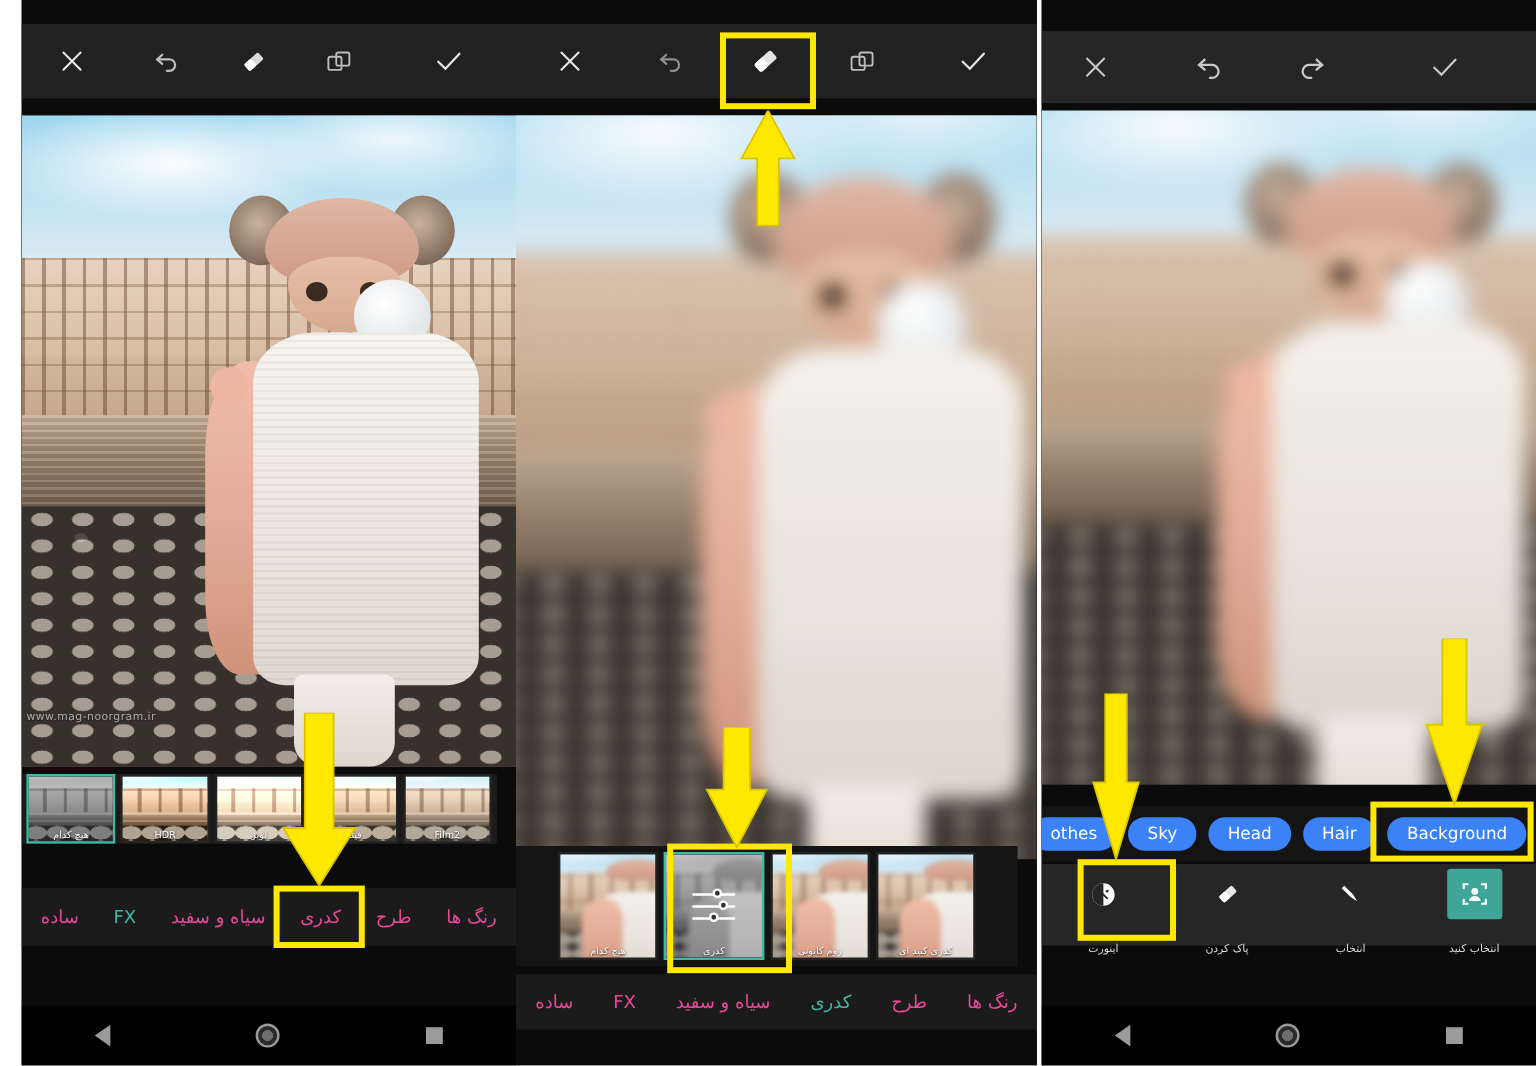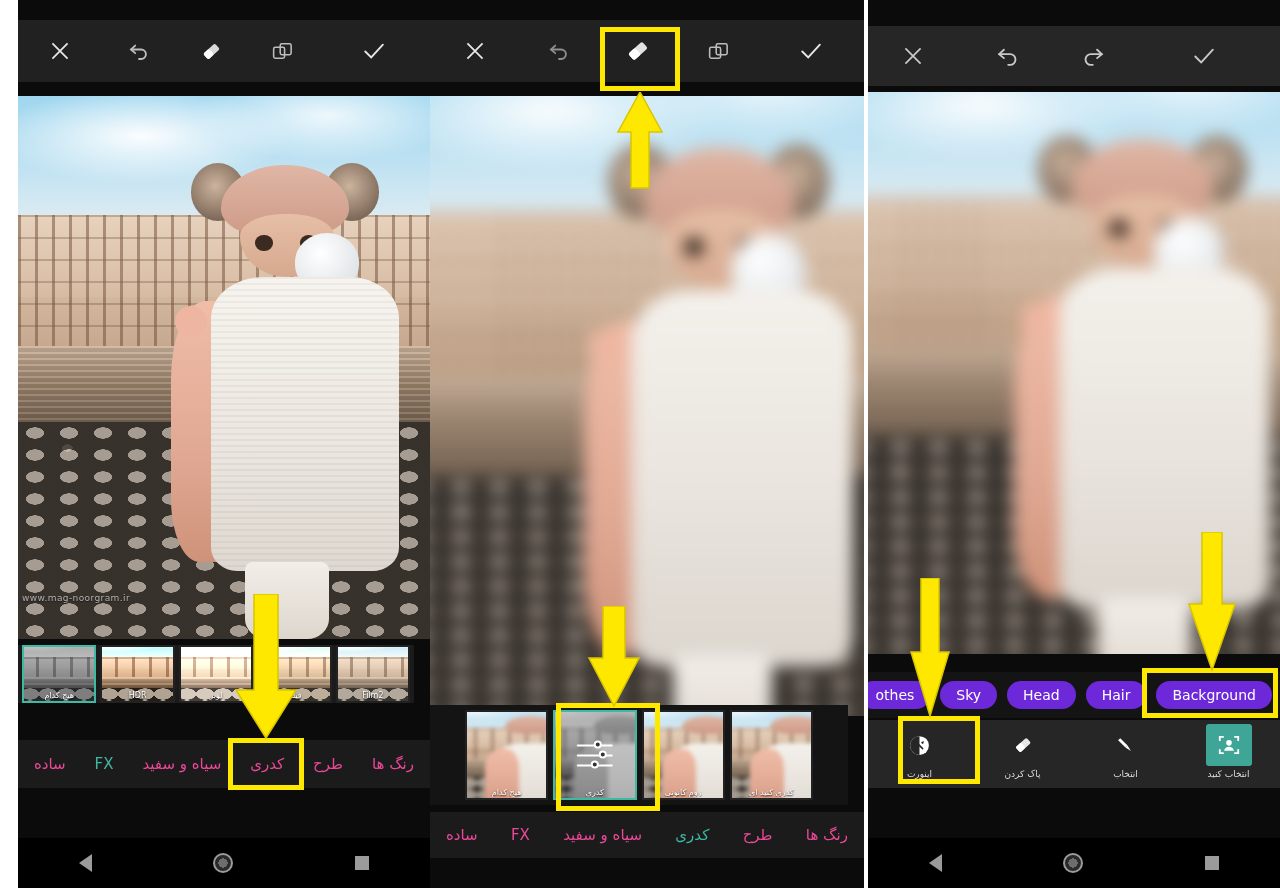--- a/index.html
+++ b/index.html
@@ -128,21 +128,21 @@
   .watermark {
     position:absolute; left:4px; bottom:36px;
     color:rgba(255,255,255,.62); font-size:9px; letter-spacing:.4px;
     text-shadow:0 1px 1px rgba(0,0,0,.6);
     white-space:nowrap;
   }
 
   .blurred .photo { filter: blur(7px); transform: scale(1.12); }
 
   
-  .strip { position:absolute; left:0; right:16px; display:flex; gap:4px; padding:0 4px; background:#1b1b1b; }
+  .strip { position:absolute; left:0; right:16px; display:flex; gap:4px; padding:0 4px; background:#1b1b1b;justify-content:center; }
   .thumb { position:relative; flex:1 1 0; overflow:hidden; background:#222; border:2px solid transparent; }
   .thumb.sel { border-color:#3fb8a4; }
   .thumb .mini { position:absolute; inset:0; overflow:hidden; }
   .thumb .mini .photo { position:absolute; left:-55%; top:-14%; width:210%; height:150%; }
   .thumb .tlabel {
     position:absolute; left:0; right:0; bottom:1px; text-align:center;
     color:#fff; font-size:8px; text-shadow:0 1px 2px #000;
     direction:rtl; white-space:nowrap; overflow:hidden;
   }
   .thumb.gray .mini { filter:grayscale(1) brightness(.8); }
@@ -174,27 +174,27 @@
     position:absolute; left:0; right:0; background:#1b1b1b;
     display:flex; flex-direction:row-reverse; align-items:center;
     justify-content:space-between; padding:0 10px;
   }
   .tab { color:#ec4899; font-size:15px; direction:rtl; white-space:nowrap; padding:4px 6px; }
   .tab.active { color:#3fb8a4; }
 
   
   .chips { position:absolute; left:0; right:0; display:flex; flex-direction:row-reverse;
            align-items:center; gap:10px; padding:0 8px; background:#1b1b1b; }
-  .chip { background:#6d28d9; border-radius:16px; color:#fff; font-size:14px;
+  .chip { background:#3b82f6; border-radius:16px; color:#fff; font-size:14px;
           padding:6px 16px; white-space:nowrap; }
 
   
   .tools { position:absolute; left:0; right:0; display:flex; flex-direction:row-reverse;
            align-items:flex-start; background:#1b1b1b; }
-  .tool { flex:1 1 0; display:flex; flex-direction:column; align-items:center; gap:3px; padding-top:4px; }
+  .tool { flex:1 1 0; display:flex; flex-direction:column; align-items:center; gap:20px; padding-top:4px; }
   .tool .tbox { width:46px; height:42px; display:flex; align-items:center; justify-content:center; border-radius:3px; }
   .tool.sel .tbox { background:#3fa596; }
   .tool .tname { color:#dcdcdc; font-size:9px; direction:rtl; white-space:nowrap; }
 
   
   .navbar { position:absolute; left:0; right:0; bottom:0; height:50px; background:#000;
             display:flex; align-items:center; justify-content:space-around; }
   .nav-back { width:0;height:0;border-top:9px solid transparent;border-bottom:9px solid transparent;
               border-right:13px solid #9b9b9b; }
   .nav-home { width:20px;height:20px;border-radius:50%;border:2px solid #9b9b9b;

